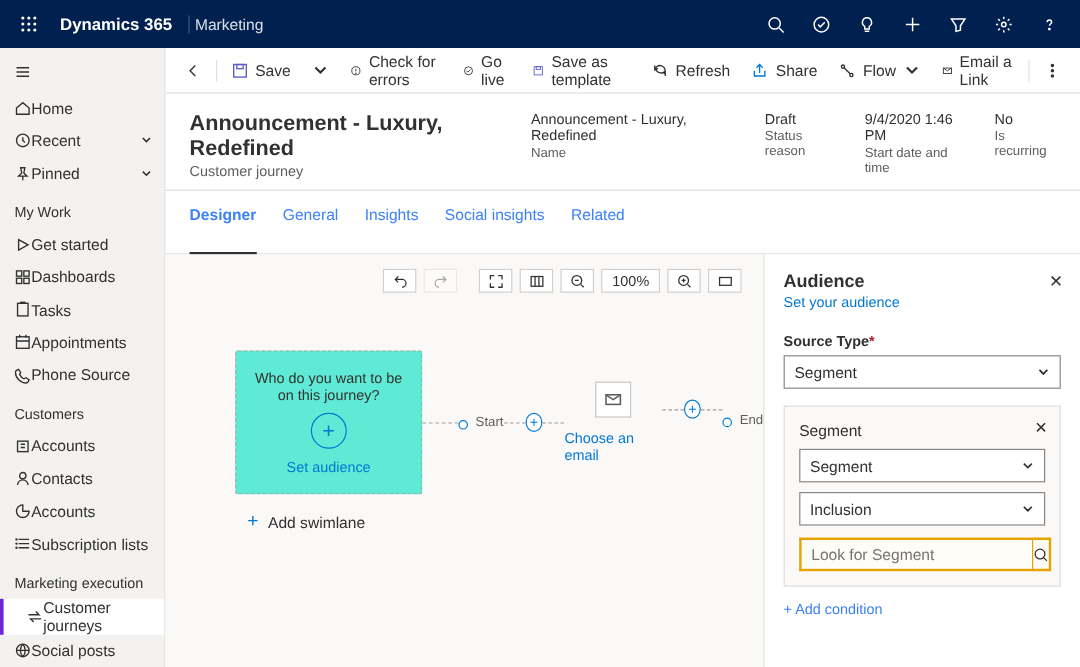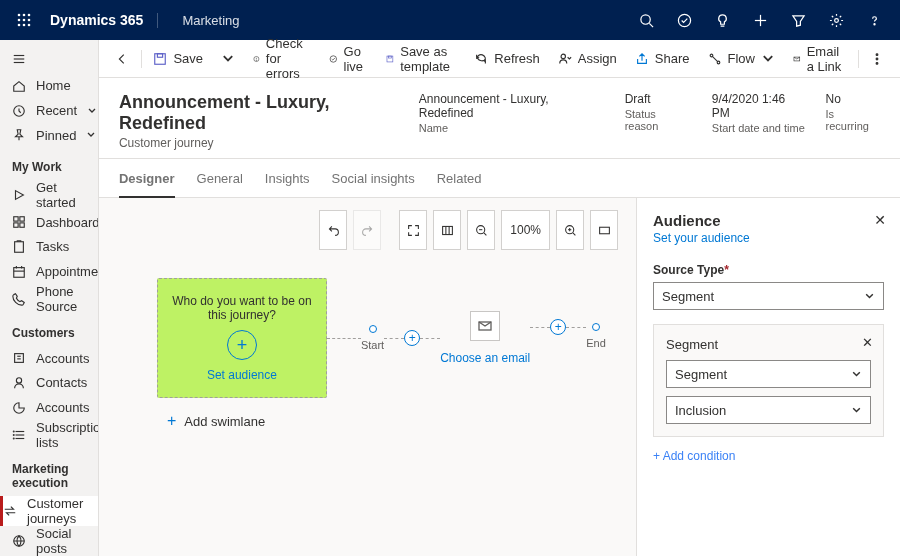--- a/index.html
+++ b/index.html
@@ -1,57 +1,57 @@
 <!DOCTYPE html>
 <html><head>
 <meta charset="utf-8">
 <style>
 *{box-sizing:border-box;margin:0;padding:0;font-family:"Segoe UI",Arial,sans-serif}
 body{width:900px;height:556px;overflow:hidden;background:#fff;font-size:13px;color:#323130}
 .topbar{height:40px;background:#002050;color:#fff;display:flex;align-items:center;padding:0 8px}
 .waffle{width:32px;height:40px;display:flex;align-items:center;justify-content:center;cursor:pointer}
 .brand{font-weight:600;font-size:14px;padding:0 10px}
-.brand-sub{opacity:.85;border-left:1px solid rgba(255,255,255,.3);padding-left:24px;margin-left:4px;font-size:13px}
+.brand-sub{opacity:.85;border-left:1px solid rgba(255,255,255,.3);padding-left:4px;margin-left:4px;font-size:13px}
 .top-actions{margin-left:auto;display:flex;gap:2px}
 .top-actions .ic{width:36px;height:40px;display:flex;align-items:center;justify-content:center;cursor:pointer}
 .main{display:flex;height:516px}
 .sidebar{width:138px;background:#f3f2f1;border-right:1px solid #e1dfdd;display:flex;flex-direction:column;padding-top:4px;overflow:hidden}
 .hamb{height:36px;display:flex;align-items:center;padding-left:12px;cursor:pointer}
-.navi{height:30px;display:flex;align-items:center;padding:0 10px 0 12px;cursor:pointer;gap:10px;font-size:13px;color:#323130}
+.navi{height:30px;display:flex;align-items:center;padding:0 10px 0 12px;cursor:pointer;font-size:13px;color:#323130}
 .navi svg{flex-shrink:0}
 .navi .chev{margin-left:auto}
-.navgroup{font-weight:700;font-size:12px;padding:12px 12px 6px;color:#323130}
-.navi.active{background:#fff;border-left:3px solid #b91c1c;padding-left:0}
+.navgroup{font-weight:400;font-size:12px;padding:12px 12px 6px;color:#323130}
+.navi.active{background:#fff;border-left:3px solid #6d28d9;padding-left:19px}
 .content{flex:1;display:flex;flex-direction:column;background:#fff;position:relative}
 .cmdbar{height:38px;border-bottom:1px solid #e1dfdd;display:flex;align-items:center;padding:0 8px;gap:2px;font-size:13px}
 .cmdbtn{display:flex;align-items:center;gap:6px;padding:0 8px;height:30px;cursor:pointer;border-radius:2px}
 .cmdbtn svg{width:14px;height:14px}
 .vbar{width:1px;height:18px;background:#e1dfdd;margin:0 2px}
 .hdr{padding:14px 20px 0 20px;display:flex;border-bottom:1px solid #e1dfdd}
 .hdr-left h1{font-size:18px;font-weight:600}
 .hdr-left .sub{color:#605e5c;font-size:12px;margin-top:2px}
 .hdr-meta{margin-left:auto;display:flex;gap:20px;font-size:12px}
 .hdr-meta .cell .v{color:#323130;font-weight:400}
 .hdr-meta .cell .l{color:#605e5c;font-size:11px;margin-top:2px}
 .tabs{display:flex;gap:22px;padding:12px 20px 0;border-bottom:1px solid #e1dfdd}
-.tab{padding-bottom:10px;cursor:pointer;font-size:13px;color:#737373}
+.tab{padding-bottom:24px;cursor:pointer;font-size:13px;color:#3b82f6}
 .tab.active{font-weight:600;border-bottom:2px solid #323130;margin-bottom:-1px}
 .canvas-area{flex:1;display:flex;background:#faf9f8;overflow:hidden}
 .canvas{flex:1;position:relative}
 .toolbar{position:absolute;top:12px;right:18px;display:flex;gap:6px;background:transparent}
-.tbtn{width:28px;height:40px;border:1px solid #d2d0ce;background:#fff;display:flex;align-items:center;justify-content:center;cursor:pointer;font-size:12px;color:#323130}
+.tbtn{width:28px;height:20px;border:1px solid #d2d0ce;background:#fff;display:flex;align-items:center;justify-content:center;cursor:pointer;font-size:12px;color:#323130}
 .tbtn.wide{width:auto;padding:0 8px;gap:4px}
 .journey{position:absolute;top:80px;left:58px;display:flex;align-items:center}
-.startbox{width:170px;height:120px;border:1px dashed #a19f9d;background:#bef264;border-radius:2px;display:flex;flex-direction:column;align-items:center;justify-content:center;text-align:center;padding:10px;font-size:12px}
+.startbox{width:170px;height:120px;border:1px dashed #a19f9d;background:#5eead4;border-radius:2px;display:flex;flex-direction:column;align-items:center;justify-content:center;text-align:center;padding:10px;font-size:12px}
 .plus-circle{width:30px;height:30px;border:1px solid #0078d4;border-radius:50%;display:flex;align-items:center;justify-content:center;color:#0078d4;font-size:18px;margin:8px 0;cursor:pointer}
 .link{color:#0078d4;font-size:12px;cursor:pointer}
 .flowline{width:34px;height:1px;border-top:1px dashed #a19f9d;position:relative}
 .node-dot{width:8px;height:8px;border:1px solid #0078d4;border-radius:50%;background:#fff}
 .node-plus{width:16px;height:16px;border:1px solid #0078d4;border-radius:50%;background:#fff;color:#0078d4;font-size:12px;display:flex;align-items:center;justify-content:center;cursor:pointer}
-.flowcol{display:flex;flex-direction:column;align-items:center;gap:6px;font-size:11px;color:#605e5c}
+.flowcol{display:flex;flex-direction:row;align-items:flex-end;gap:6px;font-size:11px;color:#605e5c}
 .emailbox{width:30px;height:30px;border:1px solid #c8c6c4;background:#fff;display:flex;align-items:center;justify-content:center}
 .emailcol{display:flex;flex-direction:column;align-items:center;gap:10px}
 .addsw{position:absolute;top:214px;left:68px;color:#323130;font-size:13px;display:flex;align-items:center;gap:8px;cursor:pointer}
 .panel{width:264px;border-left:1px solid #e1dfdd;background:#fff;padding:14px 16px;position:relative;overflow-y:auto}
 .panel h2{font-size:15px;font-weight:600}
 .panel .subt{color:#0078d4;font-size:12px;margin-top:2px;cursor:pointer}
 .close-x{position:absolute;top:14px;right:14px;cursor:pointer;font-size:14px}
 .fldlbl{font-size:12px;font-weight:600;margin-top:18px}
 .req{color:#a4262c}
 .sel{width:100%;height:28px;border:1px solid #8a8886;background:#fff;margin-top:5px;padding:0 8px;display:flex;align-items:center;font-size:13px;cursor:pointer;position:relative}
@@ -296,28 +296,20 @@
           <span>Save as template</span>
         </div>
       <div class="cmdbtn">
           <svg viewBox="0 0 16 16">
             <path d="M3 8a5 5 0 119 3M13 8a5 5 0 01-9-3"></path>
             <path d="M3 3v3h3M13 13v-3h-3"></path>
           </svg>
           <span>Refresh</span>
         </div>
       <div class="cmdbtn">
-          <svg viewBox="0 0 16 16">
-            <circle cx="6" cy="5" r="2.5"></circle>
-            <path d="M2 13a4 4 0 018 0"></path>
-            <path d="M11 6l2 2 2-2"></path>
-          </svg>
-          <span>Assign</span>
-        </div>
-      <div class="cmdbtn">
           <svg viewBox="0 0 16 16" style="color:#0078d4">
             <path d="M3 8v5h10V8M8 2v8M5 5l3-3 3 3"></path>
           </svg>
           <span>Share</span>
         </div>
       <div class="cmdbtn">
           <svg viewBox="0 0 16 16">
             <circle cx="4" cy="4" r="1.5"></circle>
             <circle cx="12" cy="12" r="1.5"></circle>
             <path d="M5 5l6 6"></path>
@@ -485,19 +477,28 @@
             <svg class="chev" width="11" height="11" viewBox="0 0 10 10">
                 <path d="M2 3l3 3 3-3"></path>
               </svg>
           </div>
           <div class="sel" style="margin-top:8px">
             <span>Inclusion</span>
             <svg class="chev" width="11" height="11" viewBox="0 0 10 10">
                 <path d="M2 3l3 3 3-3"></path>
               </svg>
           </div>
+          <div class="searchrow">
+            <input type="text" placeholder="Look for Segment" style="">
+            <div class="sbtn">
+                <svg width="13" height="13" viewBox="0 0 16 16">
+                  <circle cx="7" cy="7" r="5"></circle>
+                  <line x1="11" y1="11" x2="14" y2="14"></line>
+                </svg>
+              </div>
+          </div>
         </div>
 
         <div class="addcond">+ Add condition</div>
       </div>
     </div>
   </div>
 </div>
 
 </body></html>

